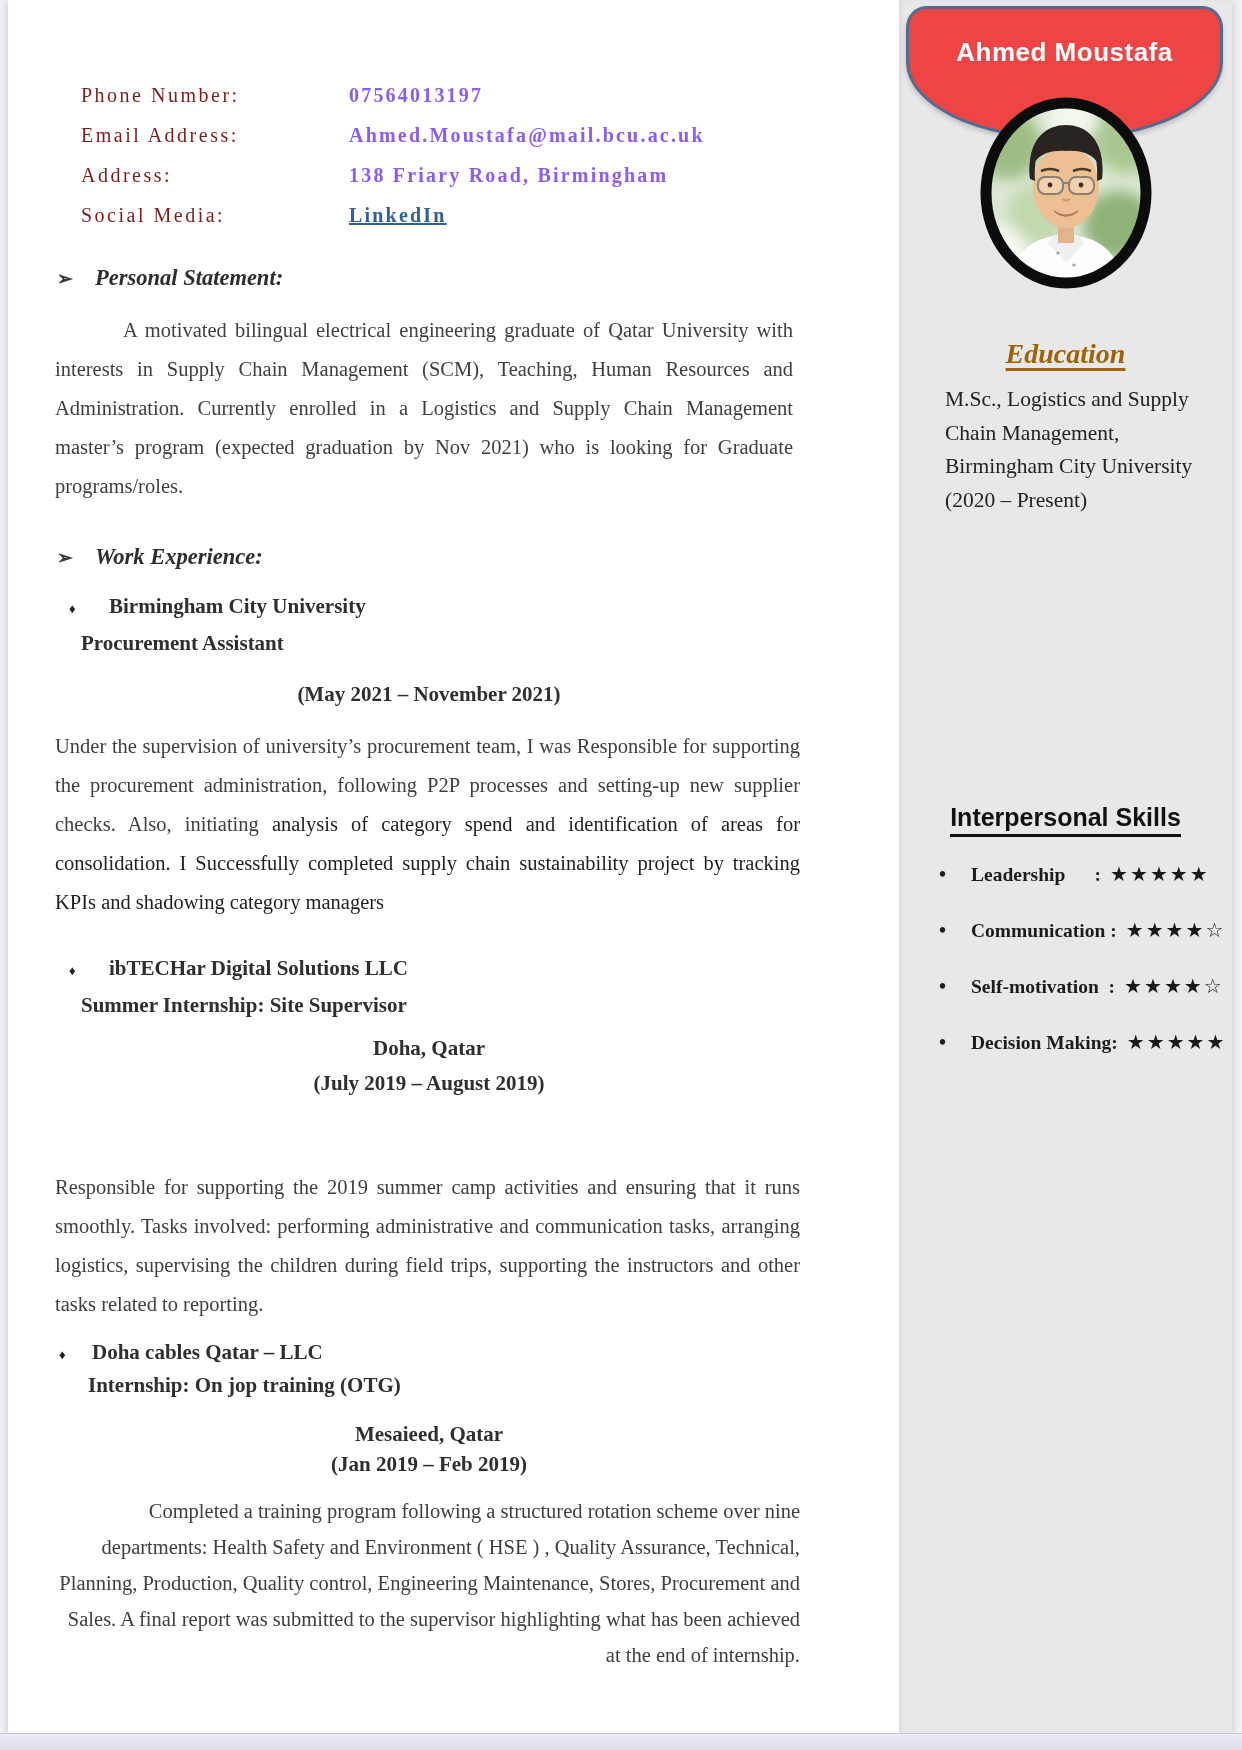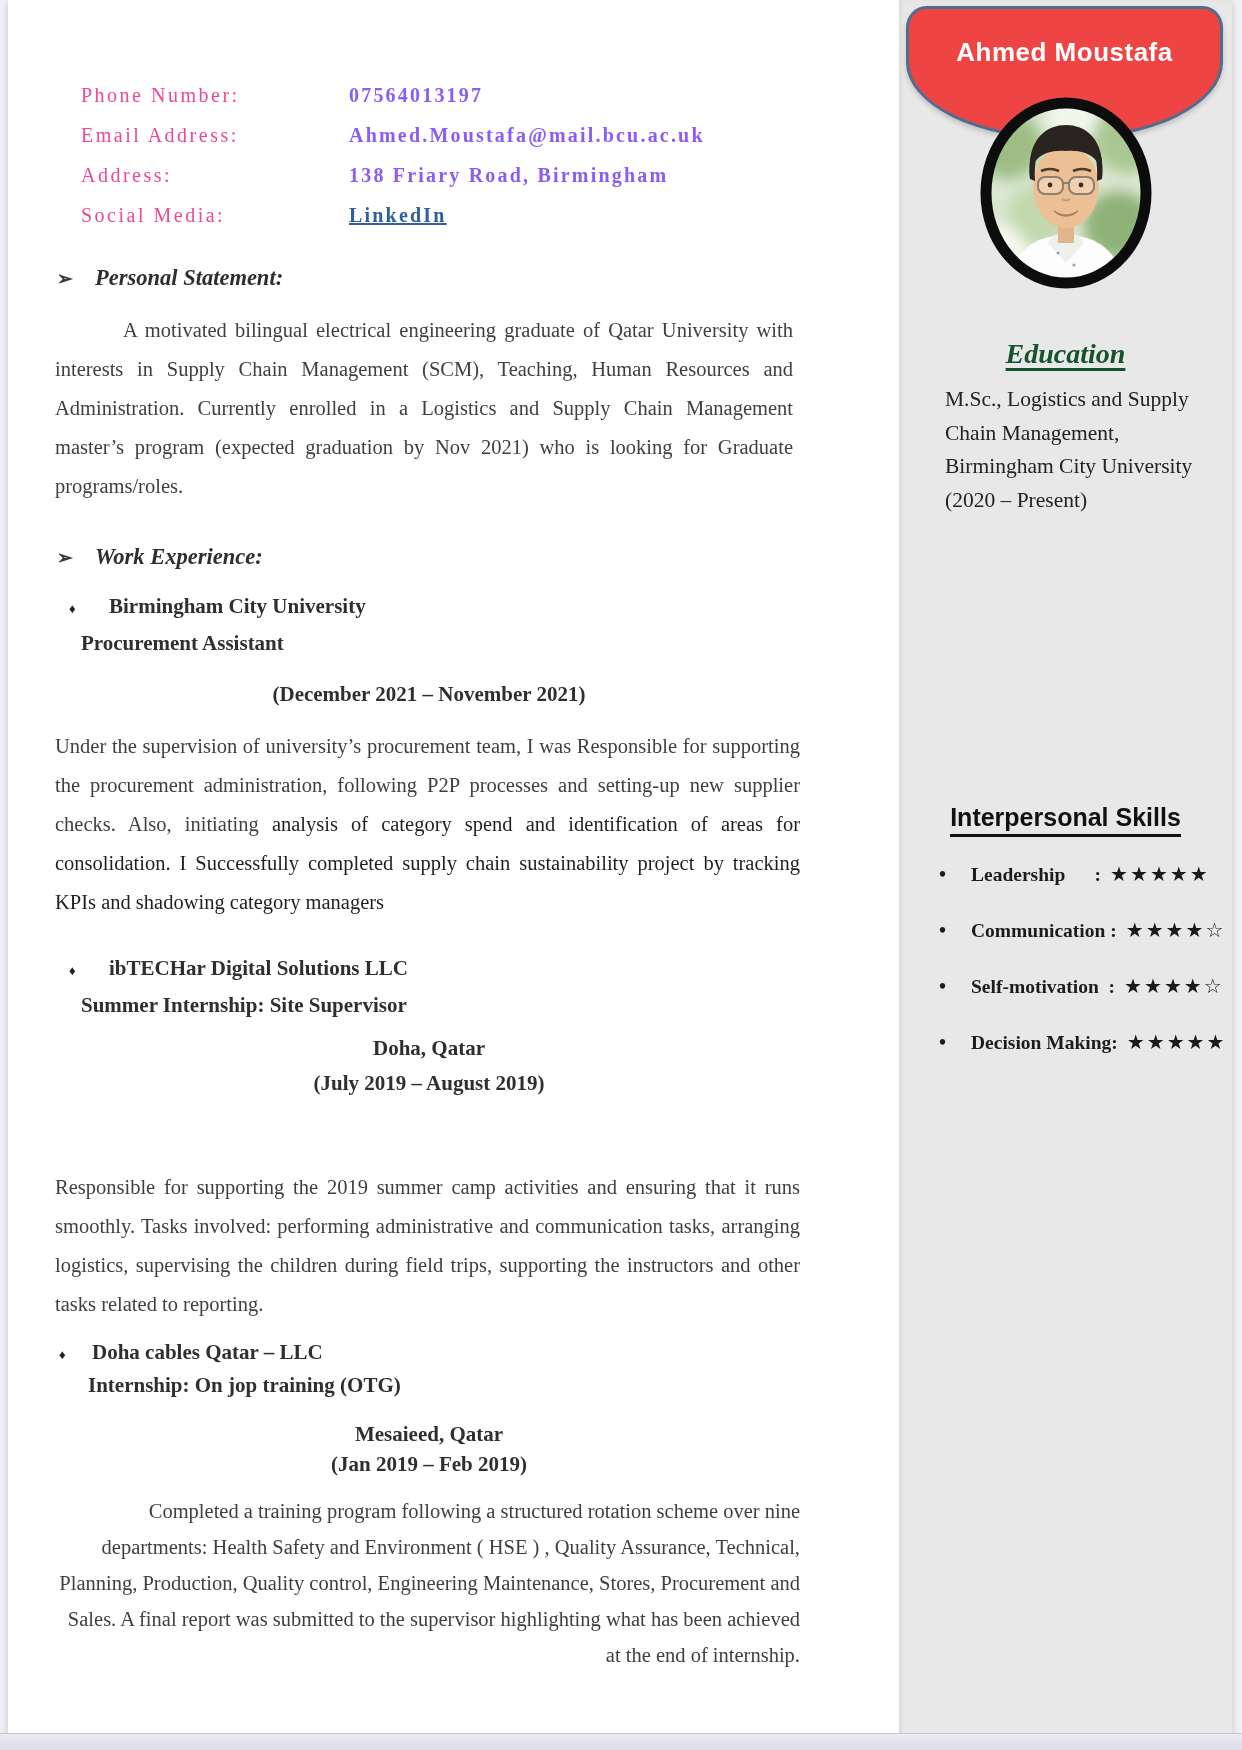--- a/index.html
+++ b/index.html
@@ -18,21 +18,21 @@
   }
   
   .main{
     position:absolute;left:47px;top:0;width:748px;
     color:#3f3f3f;
   }
   .contact{margin-top:84px;margin-left:26px;}
   .contact-row{display:flex;margin-bottom:17px;font-size:20px;}
   .contact-label{
     width:268px;flex:0 0 268px;
-    letter-spacing:2.5px;color:#ec4899;
+    letter-spacing:2.5px;color:#7f1d1d;
   }
   .contact-value{
     font-weight:bold;letter-spacing:2.2px;color:#8b5cf6;
   }
   .contact-link{
     font-weight:bold;letter-spacing:2.2px;
     color:#2f5f9e;text-decoration:underline;cursor:pointer;
   }
   .section-heading{
     display:flex;align-items:baseline;
@@ -107,21 +107,21 @@
     font-weight:bold;font-size:26px;color:#ffffff;
     letter-spacing:0.5px;
   }
   .photo-wrap{
     position:absolute;left:50%;top:95px;transform:translateX(-50%);
     width:176px;height:196px;z-index:5;
   }
   .edu-heading{
     position:absolute;left:0;top:338px;width:100%;
     text-align:center;
-    font-size:28px;font-weight:bold;font-style:italic;color:#14532d;
+    font-size:28px;font-weight:bold;font-style:italic;color:#a16207;
     text-decoration:underline;
     text-decoration-thickness:2.5px;
     text-underline-offset:5px;
   }
   .edu-item{
     position:absolute;left:46px;width:248px;
     font-size:21.5px;line-height:33.5px;color:#222;
   }
   .edu-item.msc{top:383px;}
   .edu-item.bsc{top:565px;}
@@ -195,21 +195,21 @@
       <span class="arrow-bullet">➢</span>
       <span>Work Experience:</span>
     </div>
 
     <div class="job job1">
       <div class="job-company-row">
         <span class="diamond-bullet">♦</span>
         <span>Birmingham City University</span>
       </div>
       <div class="job-role">Procurement Assistant</div>
-      <div class="job-center job-dates">(December 2021 – November 2021)</div>
+      <div class="job-center job-dates">(May 2021 – November 2021)</div>
       <div class="job-desc"><span>Under the supervision of university’s procurement team, I was Responsible for supporting the procurement administration, following P2P processes and setting-up new supplier checks. Also, initiating </span><span class="run-dark">analysis of category spend and identification of areas for consolidation. I Successfully completed supply chain sustainability project by tracking KPIs and shadowing category managers</span></div>
     </div>
 
     <div class="job job2">
       <div class="job-company-row">
         <span class="diamond-bullet">♦</span>
         <span>ibTECHar Digital Solutions LLC</span>
       </div>
       <div class="job-role">Summer Internship: Site Supervisor</div>
       <div class="job-center job-location">Doha, Qatar</div>

